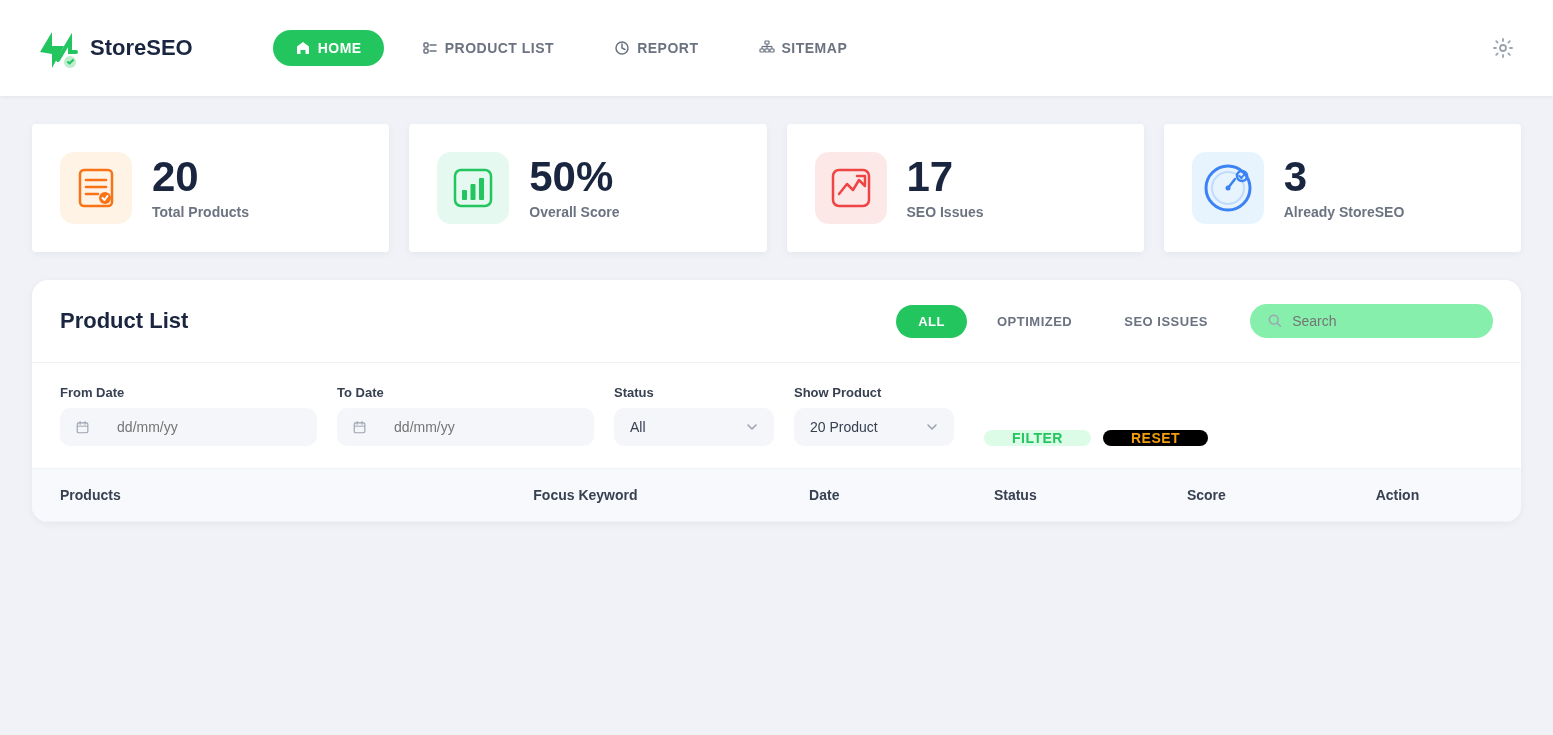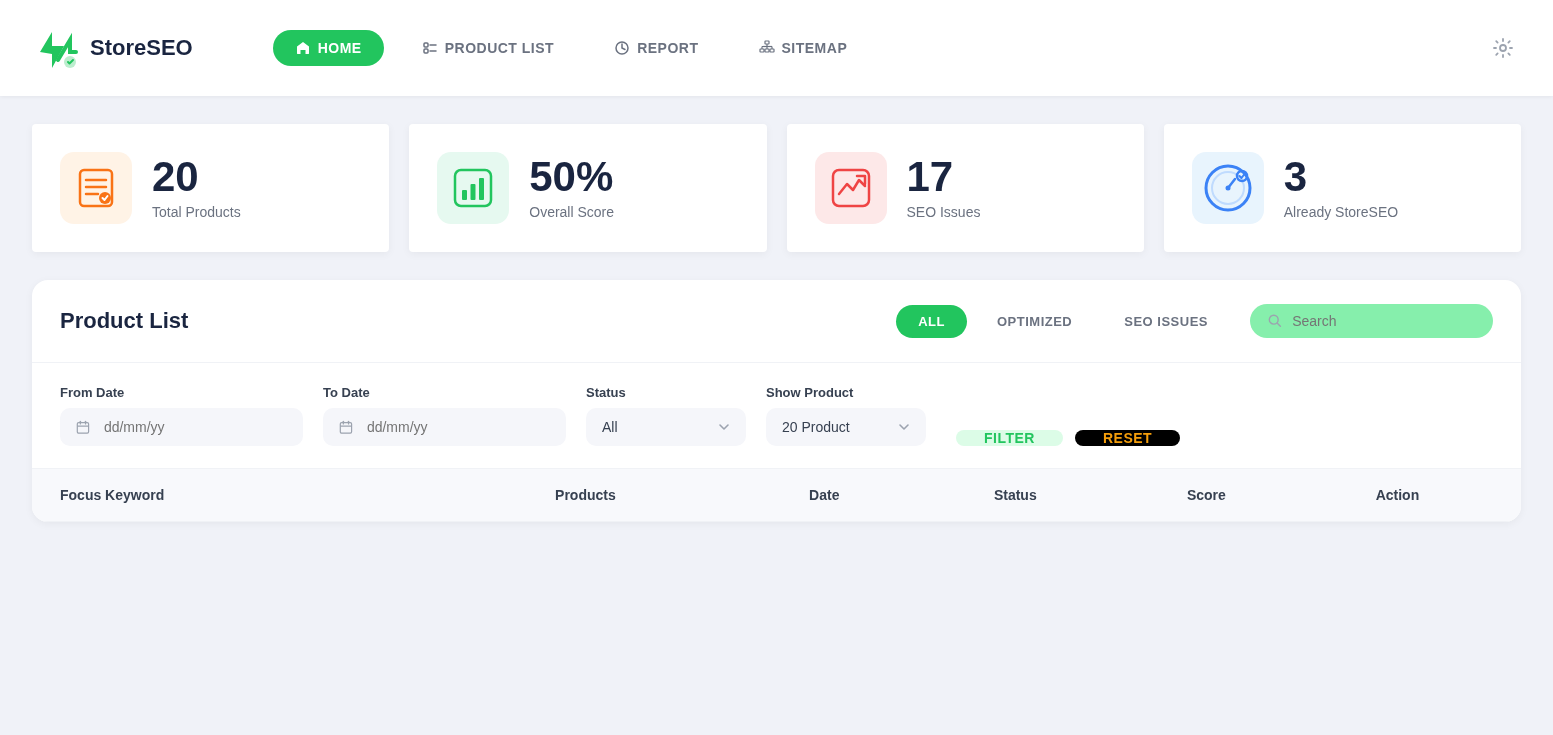--- a/index.html
+++ b/index.html
@@ -110,21 +110,21 @@
     .stat-number {
       font-size: 42px;
       font-weight: 800;
       color: #1a2540;
       line-height: 1;
     }
     .stat-label {
       font-size: 14px;
       color: #6b7280;
       margin-top: 6px;
-      font-weight: 400;
+      font-weight: 700;
     }
 
     
     .product-section {
       background: #fff;
       border-radius: 16px;
       box-shadow: 0 2px 8px rgba(0,0,0,0.05);
       overflow: hidden;
     }
 
@@ -195,21 +195,21 @@
       gap: 8px;
     }
     .filter-label {
       font-size: 13px;
       font-weight: 600;
       color: #374151;
     }
     .filter-input {
       display: flex;
       align-items: center;
-      gap: 14px;
+      gap: 28px;
       background: #f5f6fa;
       border-radius: 10px;
       padding: 11px 16px;
       min-width: 180px;
       cursor: pointer;
     }
     .filter-input input {
       border: none;
       background: transparent;
       outline: none;
@@ -474,22 +474,22 @@
         </div>
       </div>
 
       <div class="filter-actions">
         <button class="btn-filter green">FILTER</button>
         <button class="btn-filter orange">RESET</button>
       </div>
     </div>
 
     <div class="table-header">
+      <div class="table-col-header">Products</div>
       <div class="table-col-header">Focus Keyword</div>
-      <div class="table-col-header">Products</div>
       <div class="table-col-header">Date</div>
       <div class="table-col-header">Status</div>
       <div class="table-col-header">Score</div>
       <div class="table-col-header">Action</div>
     </div>
 
   </div>
 
 </div>
 

